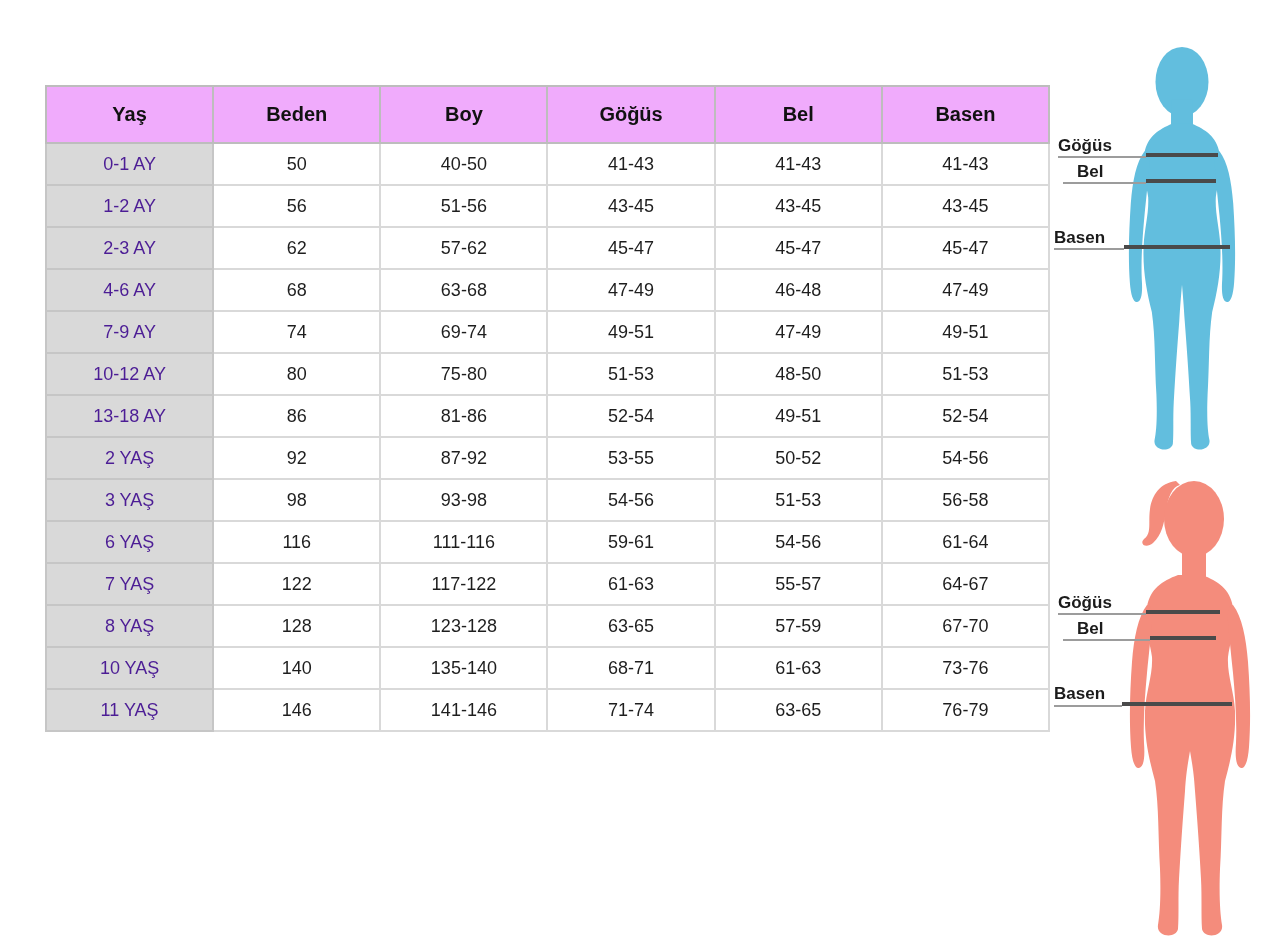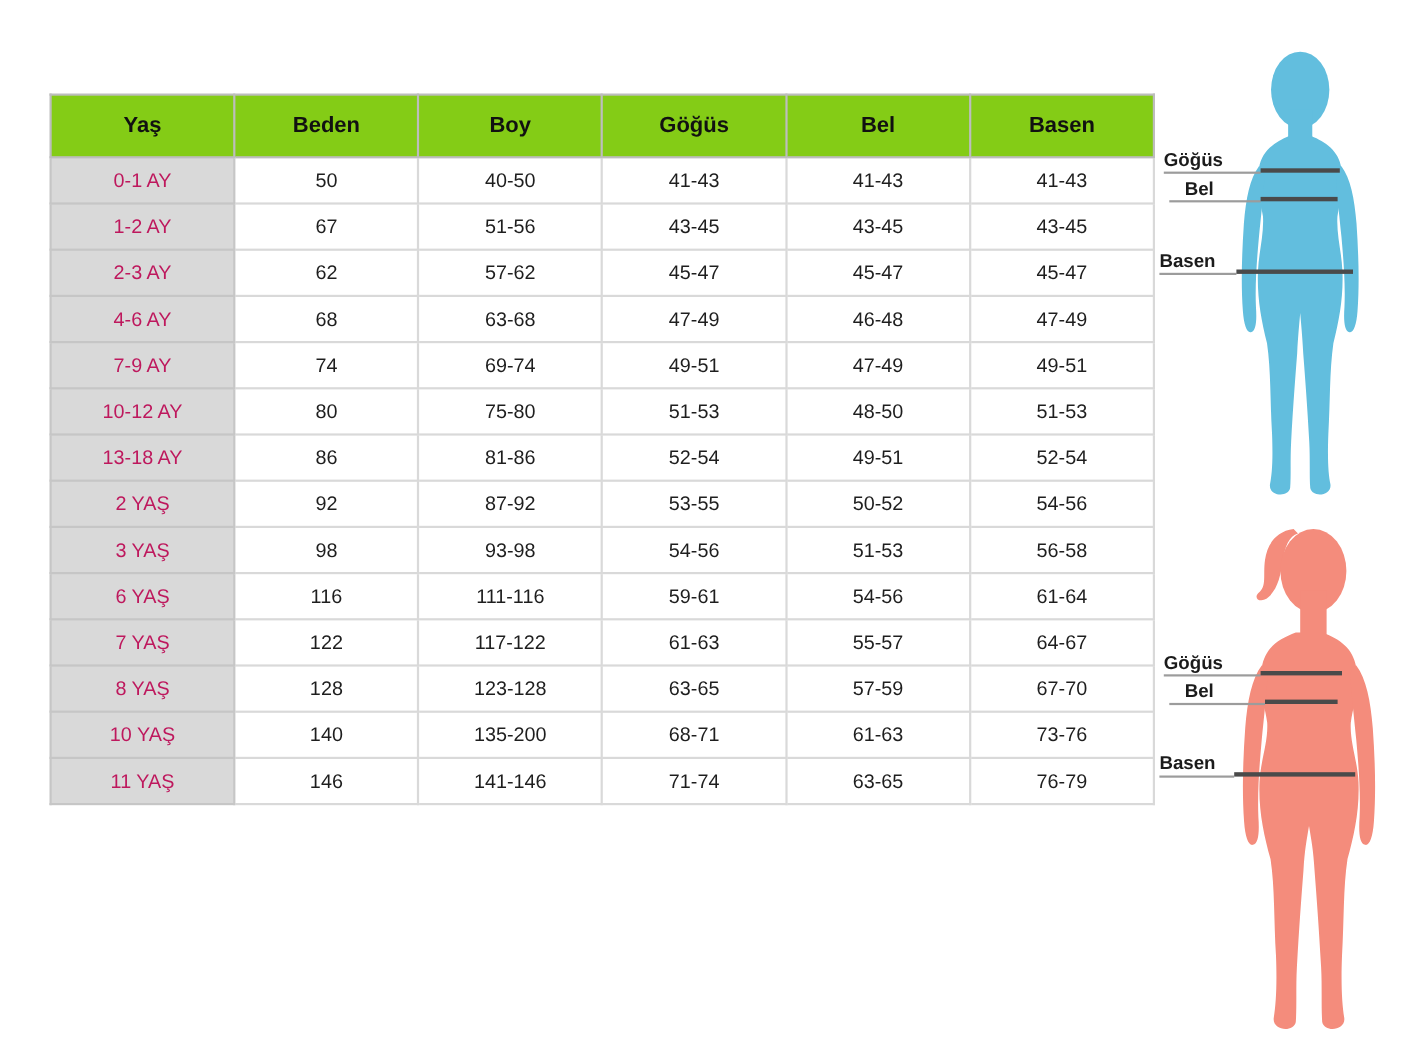--- a/index.html
+++ b/index.html
@@ -10,26 +10,26 @@
   
   .size-table{
     position:absolute;left:45px;top:85px;width:1005px;
     border-collapse:collapse;table-layout:fixed;
     border:2px solid #9e9e9e;
   }
   .size-table th,.size-table td{
     text-align:center;vertical-align:middle;padding:0;
   }
   .size-table thead th{
-    background:#84cc16;height:55px;font-size:20px;font-weight:bold;color:#111111;
+    background:#f0abfc;height:55px;font-size:20px;font-weight:bold;color:#111111;
     border:2px solid #bdbdbd;
   }
   .size-table tbody tr{height:42px;}
   .size-table tbody th{
-    background:#d9d9d9;font-weight:400;font-size:18px;color:#be185d;
+    background:#d9d9d9;font-weight:400;font-size:18px;color:#4c1d95;
     border:2px solid #c6c6c6;
   }
   .size-table tbody td{
     background:#ffffff;font-size:18px;color:#1e1e1e;
     border:2px solid #d9d9d9;
   }
   
   .figure-svg{position:absolute;}
   .boy-svg{left:1118px;top:24px;width:128px;height:450px;}
   .girl-svg{left:1112px;top:474px;width:150px;height:472px;}
@@ -78,21 +78,21 @@
         <tr>
           <th>0-1 AY</th>
           <td>50</td>
           <td>40-50</td>
           <td>41-43</td>
           <td>41-43</td>
           <td>41-43</td>
         </tr>
         <tr>
           <th>1-2 AY</th>
-          <td>67</td>
+          <td>56</td>
           <td>51-56</td>
           <td>43-45</td>
           <td>43-45</td>
           <td>43-45</td>
         </tr>
         <tr>
           <th>2-3 AY</th>
           <td>62</td>
           <td>57-62</td>
           <td>45-47</td>
@@ -167,21 +167,21 @@
           <th>8 YAŞ</th>
           <td>128</td>
           <td>123-128</td>
           <td>63-65</td>
           <td>57-59</td>
           <td>67-70</td>
         </tr>
         <tr>
           <th>10 YAŞ</th>
           <td>140</td>
-          <td>135-200</td>
+          <td>135-140</td>
           <td>68-71</td>
           <td>61-63</td>
           <td>73-76</td>
         </tr>
         <tr>
           <th>11 YAŞ</th>
           <td>146</td>
           <td>141-146</td>
           <td>71-74</td>
           <td>63-65</td>

